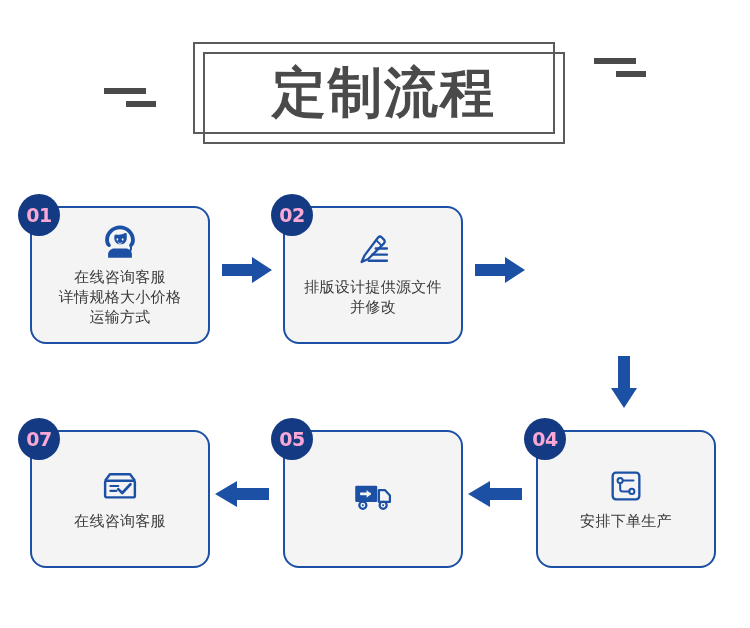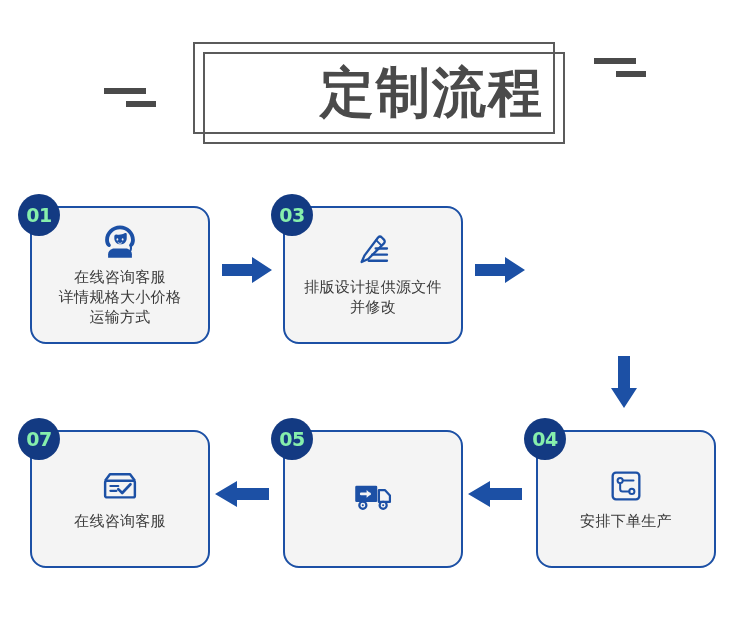--- a/index.html
+++ b/index.html
@@ -51,21 +51,20 @@
     height: 102px;
     display: flex;
     align-items: center;
     justify-content: center;
     font-size: 54px;
     font-weight: bold;
     color: #4a4a4a;
     letter-spacing: 2px;
     white-space: nowrap;
     font-family: "DejaVu Sans", "Liberation Sans", sans-serif;
-    margin-left: 48px;
   }
 
   .deco { position: absolute; }
   .deco .bar {
     position: absolute;
     background: #4a4a4a;
     height: 6px;
   }
   .deco-left { left: 104px; top: 88px; width: 60px; height: 24px; }
   .deco-left .bar-top   { left: 0px;  top: 0px;  width: 42px; }
@@ -118,21 +117,21 @@
   }
 
   .badge {
     position: absolute;
     left: -14px;
     top: -14px;
     width: 42px;
     height: 42px;
     border-radius: 50%;
     background: #133a82;
-    color: #86efac;
+    color: #f9a8d4;
     font-size: 19px;
     font-weight: bold;
     display: flex;
     align-items: center;
     justify-content: center;
     font-family: "DejaVu Sans", "Liberation Sans", sans-serif;
     letter-spacing: -0.5px;
     z-index: 5;
   }
 
@@ -190,21 +189,21 @@
           <path d="M16 31.5c-3.4 1.3-5.6 3.6-5.6 6.4V42h27.2v-4.1c0-2.8-2.2-5.1-5.6-6.4" fill="#1c50a5"></path>
         </svg>
       </div>
       <div class="card-label">在线咨询客服
 详情规格大小价格
 运输方式</div>
     </div>
   </div>
 
   <div class="card pos-2">
-    <div class="badge">03</div>
+    <div class="badge">02</div>
     <div class="card-inner">
       <div class="card-icon">
         <svg width="42" height="42" viewBox="0 0 48 48">
           <path d="M29.8 7.4c1.2-1.2 3.1-1.2 4.3 0l2.4 2.4c1.2 1.2 1.2 3.1 0 4.3L18.6 32 11 35.4l3.4-7.6L29.8 7.4z" fill="none" stroke="#1c50a5" stroke-width="2.6" stroke-linejoin="round"></path>
           <path d="M27.6 10.5l5.9 5.9" stroke="#1c50a5" stroke-width="2.2" stroke-linecap="round"></path>
           <path d="M27 20h13" stroke="#1c50a5" stroke-width="2.6" stroke-linecap="round"></path>
           <path d="M23 27h17" stroke="#1c50a5" stroke-width="2.6" stroke-linecap="round"></path>
           <path d="M19 34h21" stroke="#1c50a5" stroke-width="2.6" stroke-linecap="round"></path>
         </svg>
       </div>

